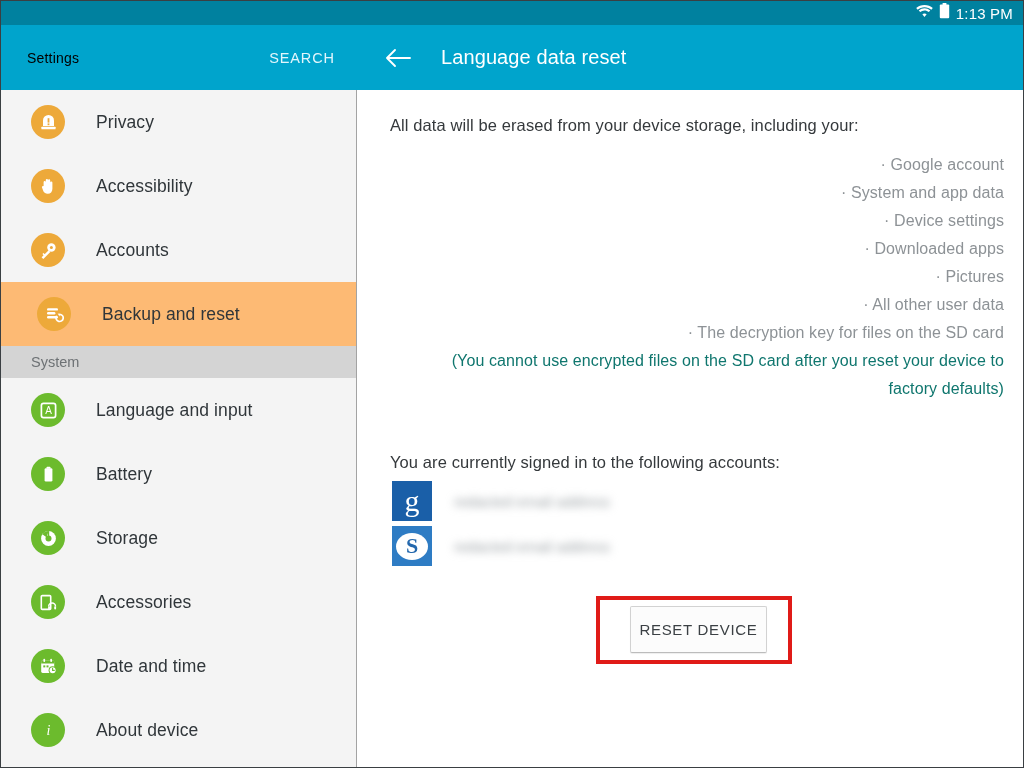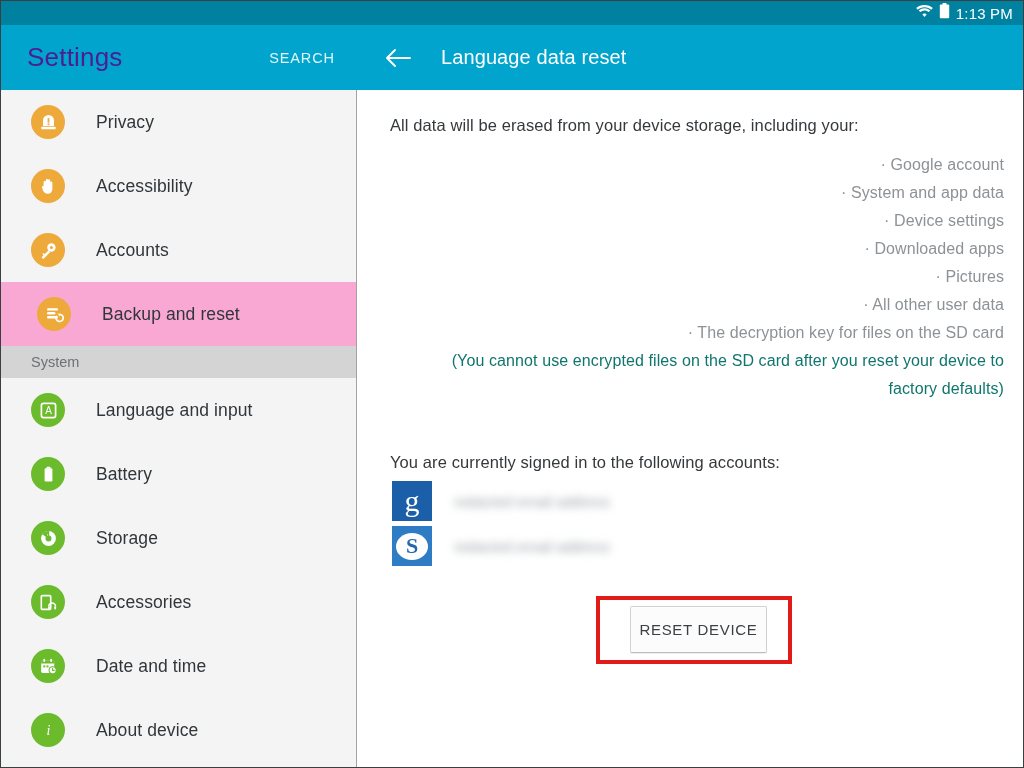--- a/index.html
+++ b/index.html
@@ -36,21 +36,21 @@
 
   
   #left-appbar {
     position: absolute; top: 24px; left: 0;
     width: 356px; height: 65px;
     background: #00a4cc;
     display: flex; align-items: center; justify-content: space-between;
     padding: 0 22px 0 26px;
   }
   #settings-title {
-    color: #4c1d95; font-size: 26px; font-weight: 400; letter-spacing: .2px;
+    color: #000000; font-size: 14px; font-weight: 400; letter-spacing: .2px;
   }
   #search-btn {
     color: #e2f6fc; font-size: 14.5px; letter-spacing: .9px;
     cursor: pointer;
   }
   #right-appbar {
     position: absolute; top: 24px; left: 356px;
     width: 666px; height: 65px;
     background: #00a4cc;
     display: flex; align-items: center;
@@ -73,21 +73,21 @@
     border-right: 1px solid #a3a3a3;
     overflow: hidden;
   }
   .nav-item {
     position: relative;
     height: 64px;
     display: flex; align-items: center;
     padding-left: 30px;
     cursor: pointer;
   }
-  .nav-item.selected { background: #f9a8d4; padding-left: 36px; }
+  .nav-item.selected { background: #fdba74; padding-left: 36px; }
   .nav-ico {
     width: 34px; height: 34px; border-radius: 50%;
     flex: none;
     display: flex; align-items: center; justify-content: center;
   }
   .nav-ico.amber { background: #eda93a; }
   .nav-ico.green { background: #6cbb2d; }
   .nav-label {
     margin-left: 31px;
     font-size: 17.5px; color: #30363a; letter-spacing: .1px;

